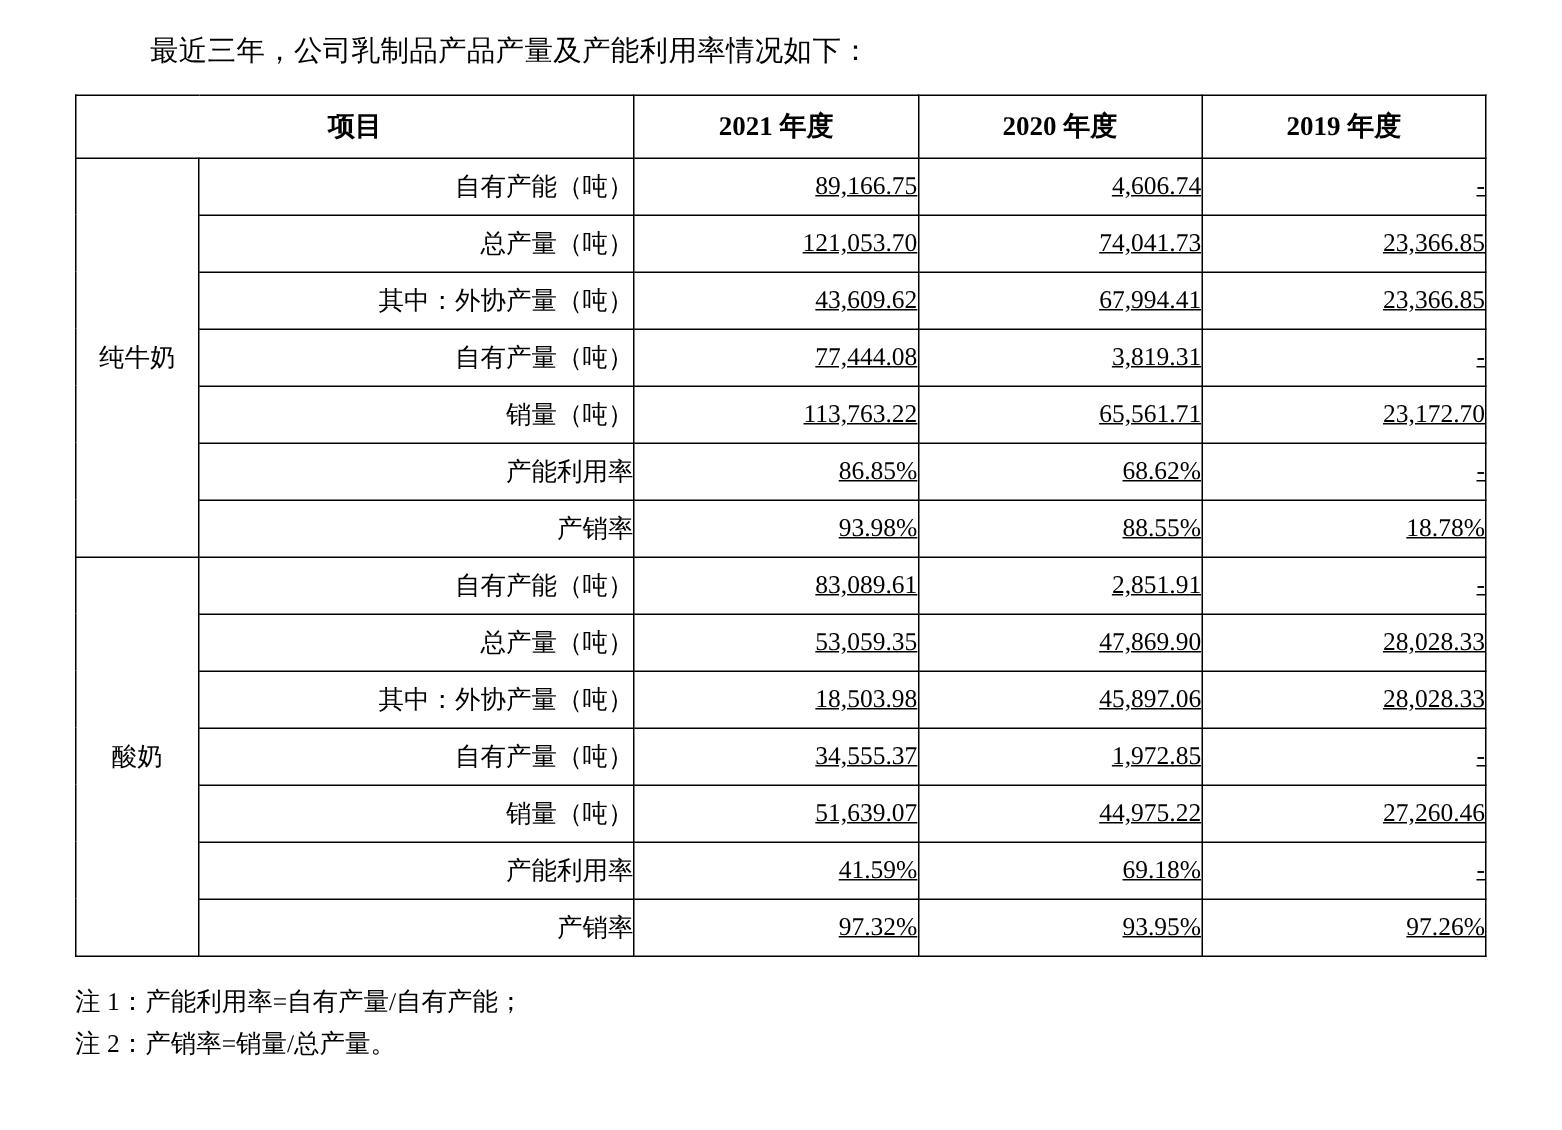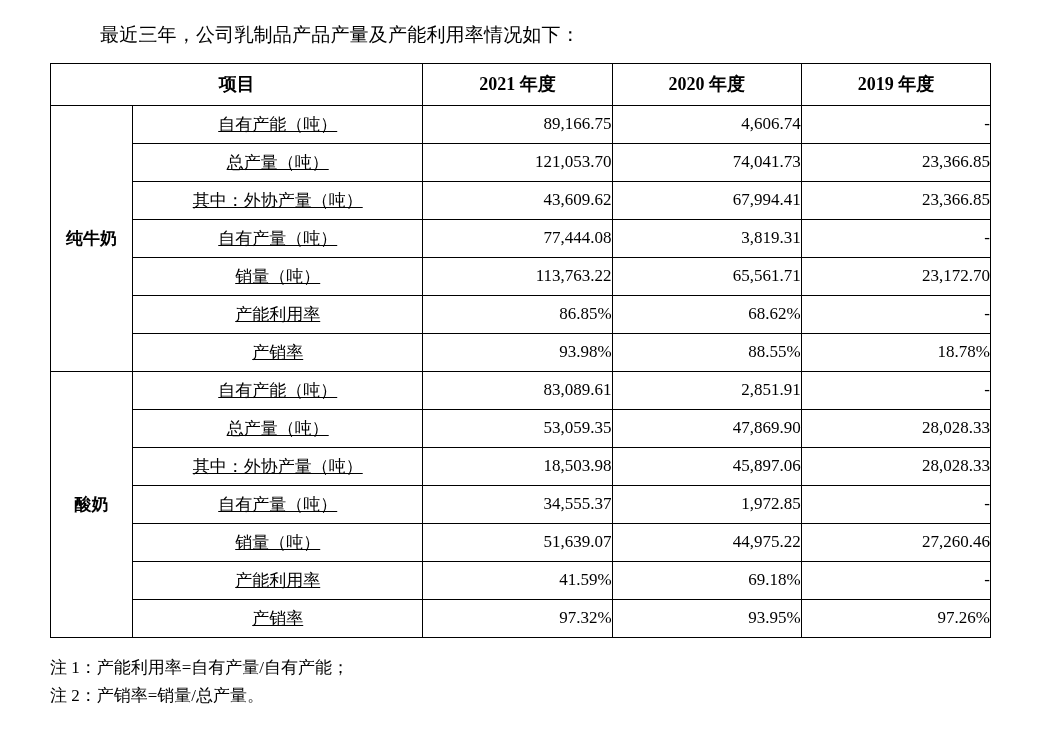--- a/index.html
+++ b/index.html
@@ -47,32 +47,32 @@
     font-weight: bold;
     height: 42px;
     font-size: 18px;
   }
   .col-group { width: 82px; }
   .col-item  { width: 290px; }
   .col-year  { width: 189px; }
 
   td.group {
     text-align: center;
-    font-weight: bold;
+    font-weight: normal;
     font-size: 18px;
     vertical-align: middle;
   }
   td.item {
-    text-align: center;
+    text-align: right;
     padding-left: 18px;
-    text-decoration: underline;
   }
   td.num {
     text-align: right;
     padding-right: 14px;
+    text-decoration: underline;
   }
   .notes {
     margin-left: 50px;
     margin-top: 16px;
     font-size: 17px;
     line-height: 1.65;
   }
   .notes div { white-space: pre; }
 </style>
 </head>

